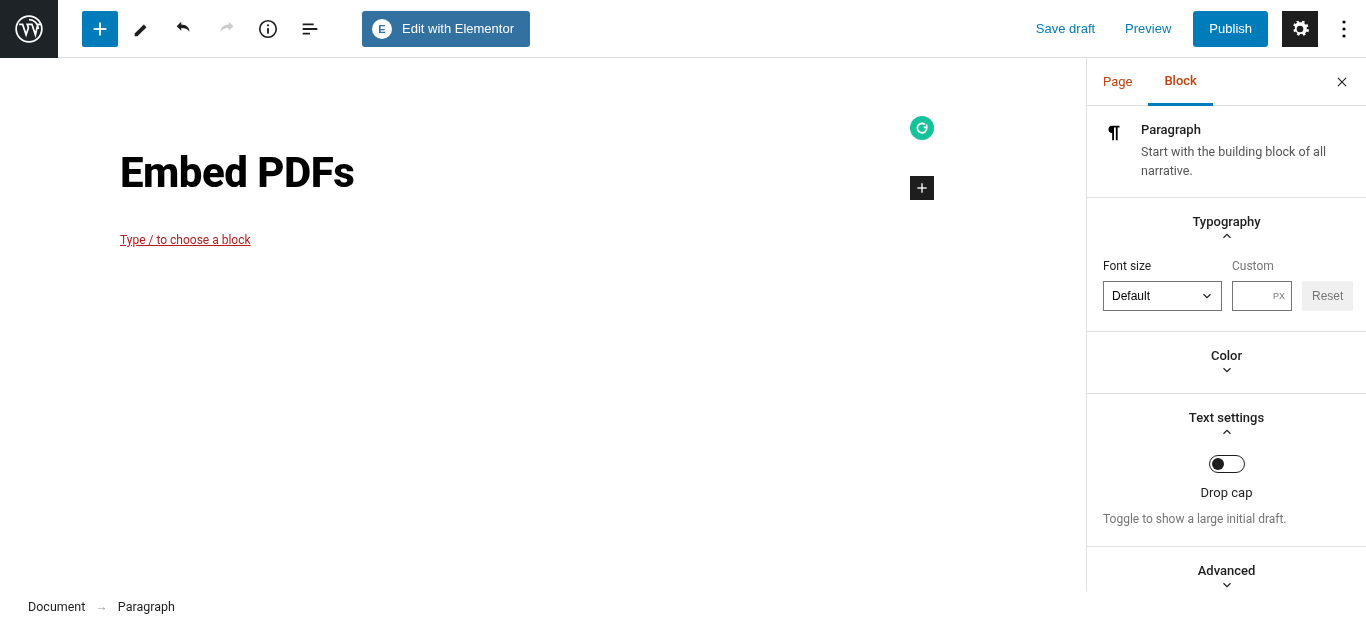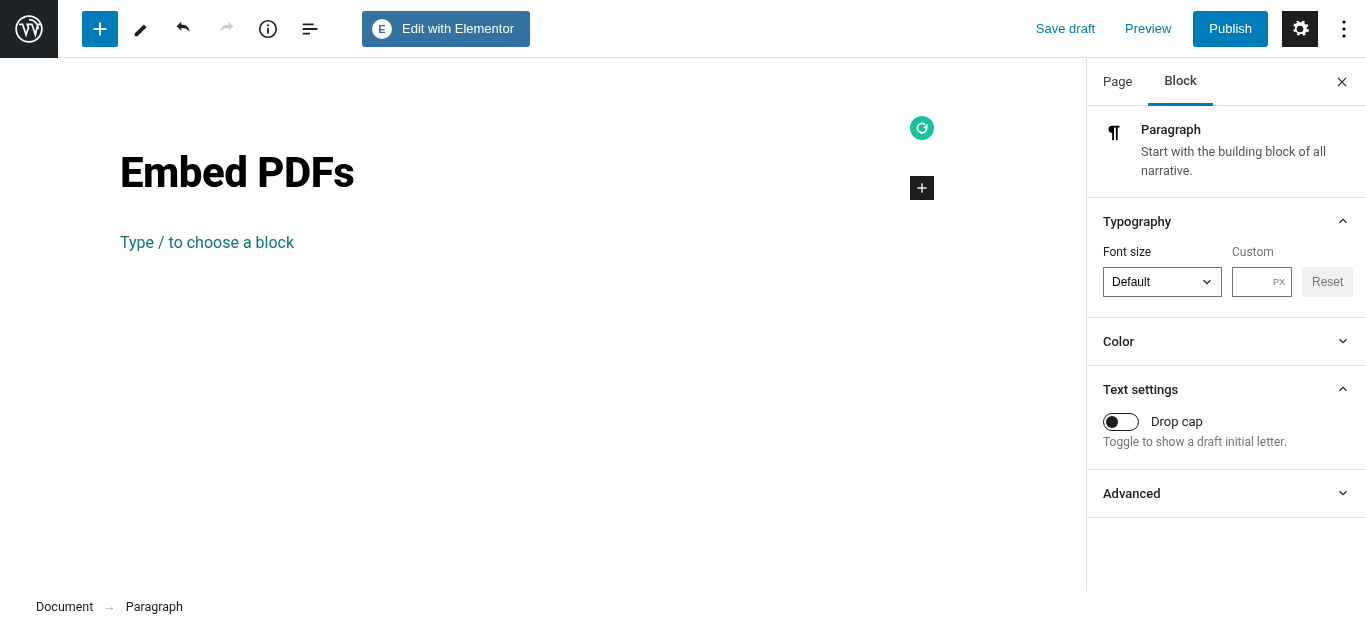--- a/index.html
+++ b/index.html
@@ -17,55 +17,55 @@
 .elementor-icon { width: 20px; height: 20px; border-radius: 50%; background: #fff; color: #3371a1; display: flex; align-items: center; justify-content: center; font-size: 11px; font-weight: 700; }
 .toolbar-right { margin-left: auto; display: flex; align-items: center; gap: 14px; padding-right: 10px; justify-content: flex-end; }
 .link-btn { color: #007cba; background: none; border: none; cursor: pointer; font-size: 13px; padding: 6px 8px; }
 .publish-btn { background: #007cba; color: #fff; border: none; border-radius: 3px; height: 36px; padding: 0 16px; font-size: 13px; cursor: pointer; }
 .settings-btn { width: 36px; height: 36px; background: #1e1e1e; display: flex; align-items: center; justify-content: center; cursor: pointer; }
 .more-btn { width: 24px; height: 36px; display: flex; align-items: center; justify-content: center; cursor: pointer; }
 
 .main-area { display: flex; height: calc(100% - 58px - 30px); }
 .editor { flex: 1; padding: 50px 60px 0 120px; position: relative; }
 .page-title { font-size: 42px; font-weight: 800; color: #000; letter-spacing: -0.5px; margin-bottom: 36px; margin-top: 40px; }
-.block-placeholder { color: #0f766e; font-size: 16px; }
+.block-placeholder { color: #b91c1c; font-size: 12px; text-decoration: underline; }
 .grammarly-badge { position: absolute; top: 58px; right: 152px; width: 24px; height: 24px; border-radius: 50%; background: #15c39a; display: flex; align-items: center; justify-content: center; }
 .add-block-btn { position: absolute; top: 118px; right: 152px; width: 24px; height: 24px; background: #1e1e1e; display: flex; align-items: center; justify-content: center; cursor: pointer; }
 .add-block-btn svg { fill: #fff; }
 
 .sidebar { width: 280px; border-left: 1px solid #e0e0e0; overflow-y: auto; }
 .tabs { display: flex; align-items: center; border-bottom: 1px solid #e0e0e0; height: 48px; position: relative; }
-.tab { padding: 0 16px; height: 100%; display: flex; align-items: center; cursor: pointer; font-size: 13px; color: #404040; }
+.tab { padding: 0 16px; height: 100%; display: flex; align-items: center; cursor: pointer; font-size: 13px; color: #c2410c; }
 .tab.active { font-weight: 500; border-bottom: 3px solid #007cba; margin-bottom: -1px; }
 .close-panel { margin-left: auto; width: 48px; display: flex; align-items: center; justify-content: center; cursor: pointer; }
 
 .block-info { padding: 16px; display: flex; gap: 14px; border-bottom: 1px solid #e0e0e0; }
 .block-info-icon { width: 24px; flex-shrink: 0; }
 .block-info-text .bname { font-weight: 500; margin-bottom: 6px; font-size: 13px; }
 .block-info-text .bdesc { font-size: 12.5px; color: #555; line-height: 1.5; }
 
 .panel { border-bottom: 1px solid #e0e0e0; }
-.panel-header { display: flex; align-items: center; justify-content: space-between; padding: 16px; cursor: pointer; font-weight: 500; font-size: 13px; }
+.panel-header { display: flex; align-items: center; justify-content: space-between; padding: 16px; cursor: pointer; font-weight: 500; font-size: 13px; flex-direction: column; }
 .panel-body { padding: 0 16px 20px; }
 
 .fontsize-row { display: flex; gap: 10px; align-items: flex-end; }
 .fontsize-col label { font-size: 12px; color: #1e1e1e; display: block; margin-bottom: 8px; }
 .fontsize-custom-col label { font-size: 12px; color: #757575; display:block; margin-bottom: 8px;}
 .select-wrap { position: relative; width: 119px; }
 .select-wrap select { width: 100%; height: 30px; border: 1px solid #757575; padding: 0 8px; font-size: 12px; appearance: none; background: #fff; }
 .select-arrow { position: absolute; right: 8px; top: 50%; transform: translateY(-50%); pointer-events: none; }
 .custom-input { width: 60px; height: 30px; border: 1px solid #757575; text-align: right; padding: 0 6px; font-size: 9px; color: #999; }
 .reset-btn { height: 30px; padding: 0 10px; background: #f0f0f0; border: none; color: #757575; font-size: 12px; cursor: pointer; border-radius: 2px; }
 
-.toggle-row { display: flex; align-items: center; gap: 12px; margin-bottom: 4px; }
+.toggle-row { display: flex; align-items: center; gap: 12px; margin-bottom: 12px; flex-direction: column; }
 .toggle { width: 36px; height: 18px; border: 1px solid #1e1e1e; border-radius: 10px; position: relative; cursor: pointer; background: #fff; }
 .toggle-knob { width: 12px; height: 12px; background: #1e1e1e; border-radius: 50%; position: absolute; left: 2px; top: 2px; }
 .hint { font-size: 12px; color: #757575; }
 
-.breadcrumb { position: absolute; bottom: 0; left: 16px; height: 30px; display: flex; align-items: center; padding: 0 20px; font-size: 12.5px; color: #1e1e1e; gap: 10px; }
+.breadcrumb { position: absolute; bottom: 0; left: 8px; height: 30px; display: flex; align-items: center; padding: 0 20px; font-size: 12.5px; color: #1e1e1e; gap: 10px; }
 .breadcrumb .arrow { color: #999; }
 </style>
 </head>
 <body>
 
 <div class="topbar">
   <div class="wp-badge">
     <svg width="28" height="28" viewBox="0 0 24 24">
         <circle cx="12" cy="12" r="11" fill="none" stroke="#fff" stroke-width="1.5"></circle>
         <path d="M3.5 8h3l3 9 2-6-1-3h4l3 9 2-9h2M12 4a8 8 0 018 8" fill="none" stroke="#fff" stroke-width="1.5"></path>
@@ -214,21 +214,21 @@
             <path d="M6 15l6-6 6 6" fill="none" stroke="#1e1e1e" stroke-width="2"></path>
           </svg>
       </div>
       <div class="panel-body">
         <div class="toggle-row">
           <div class="toggle">
               <div class="toggle-knob"></div>
             </div>
           <span>Drop cap</span>
         </div>
-        <div class="hint">Toggle to show a draft initial letter.</div>
+        <div class="hint">Toggle to show a large initial draft.</div>
       </div>
     </div>
 
     <div class="panel">
       <div class="panel-header">
         <span>Advanced</span>
         <svg width="14" height="14" viewBox="0 0 24 24">
             <path d="M6 9l6 6 6-6" fill="none" stroke="#1e1e1e" stroke-width="2"></path>
           </svg>
       </div>

